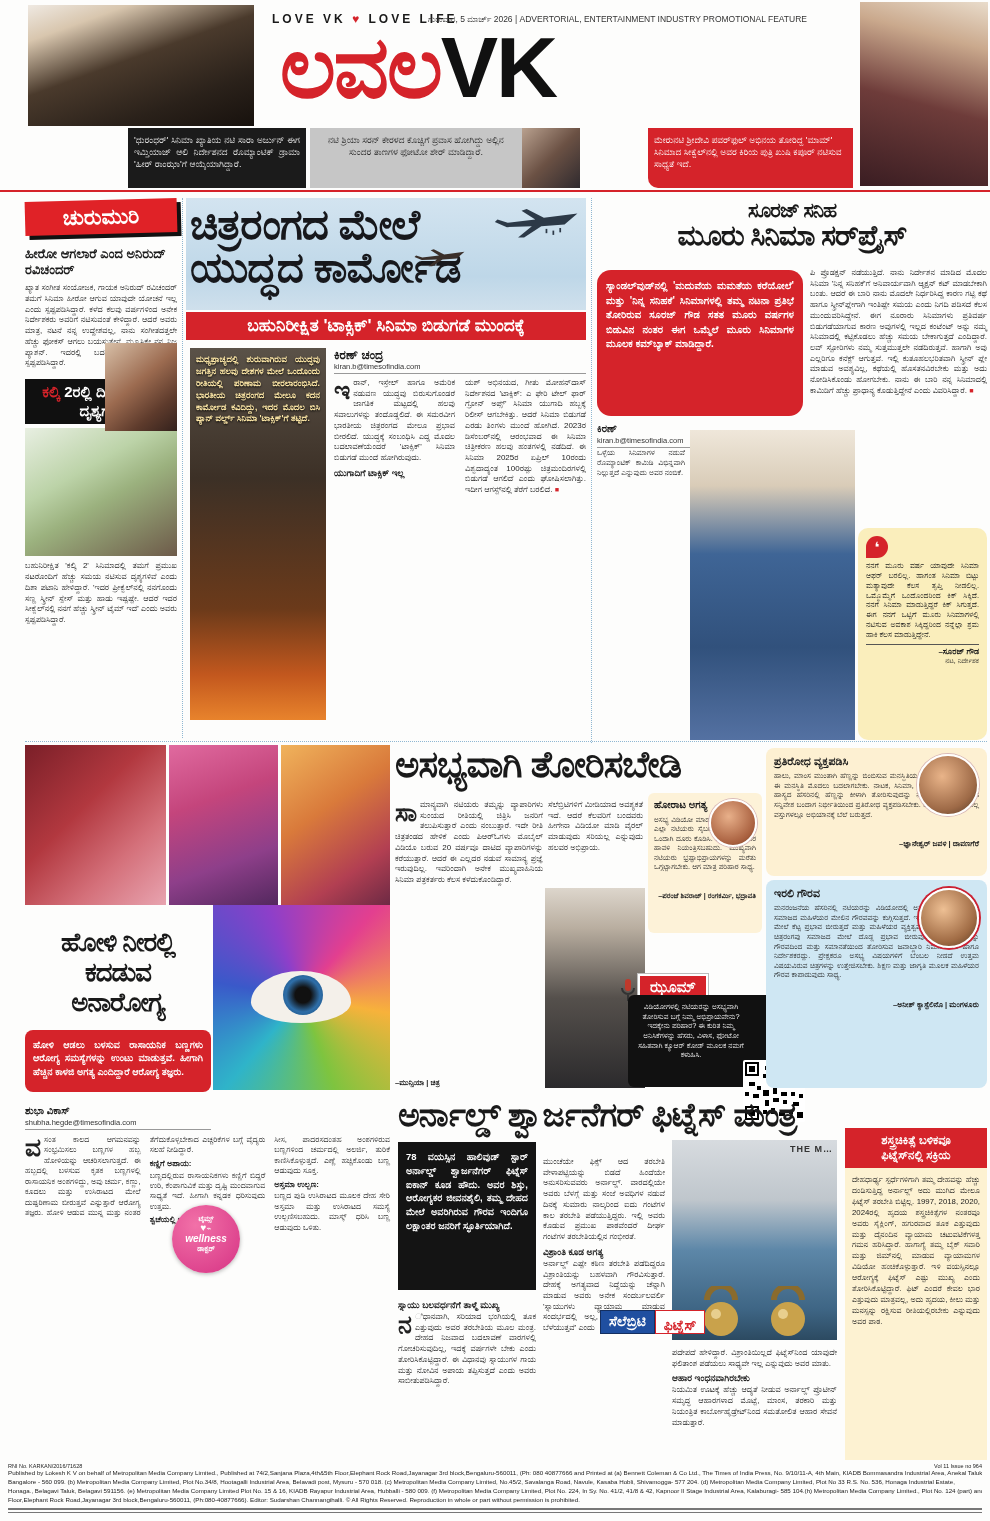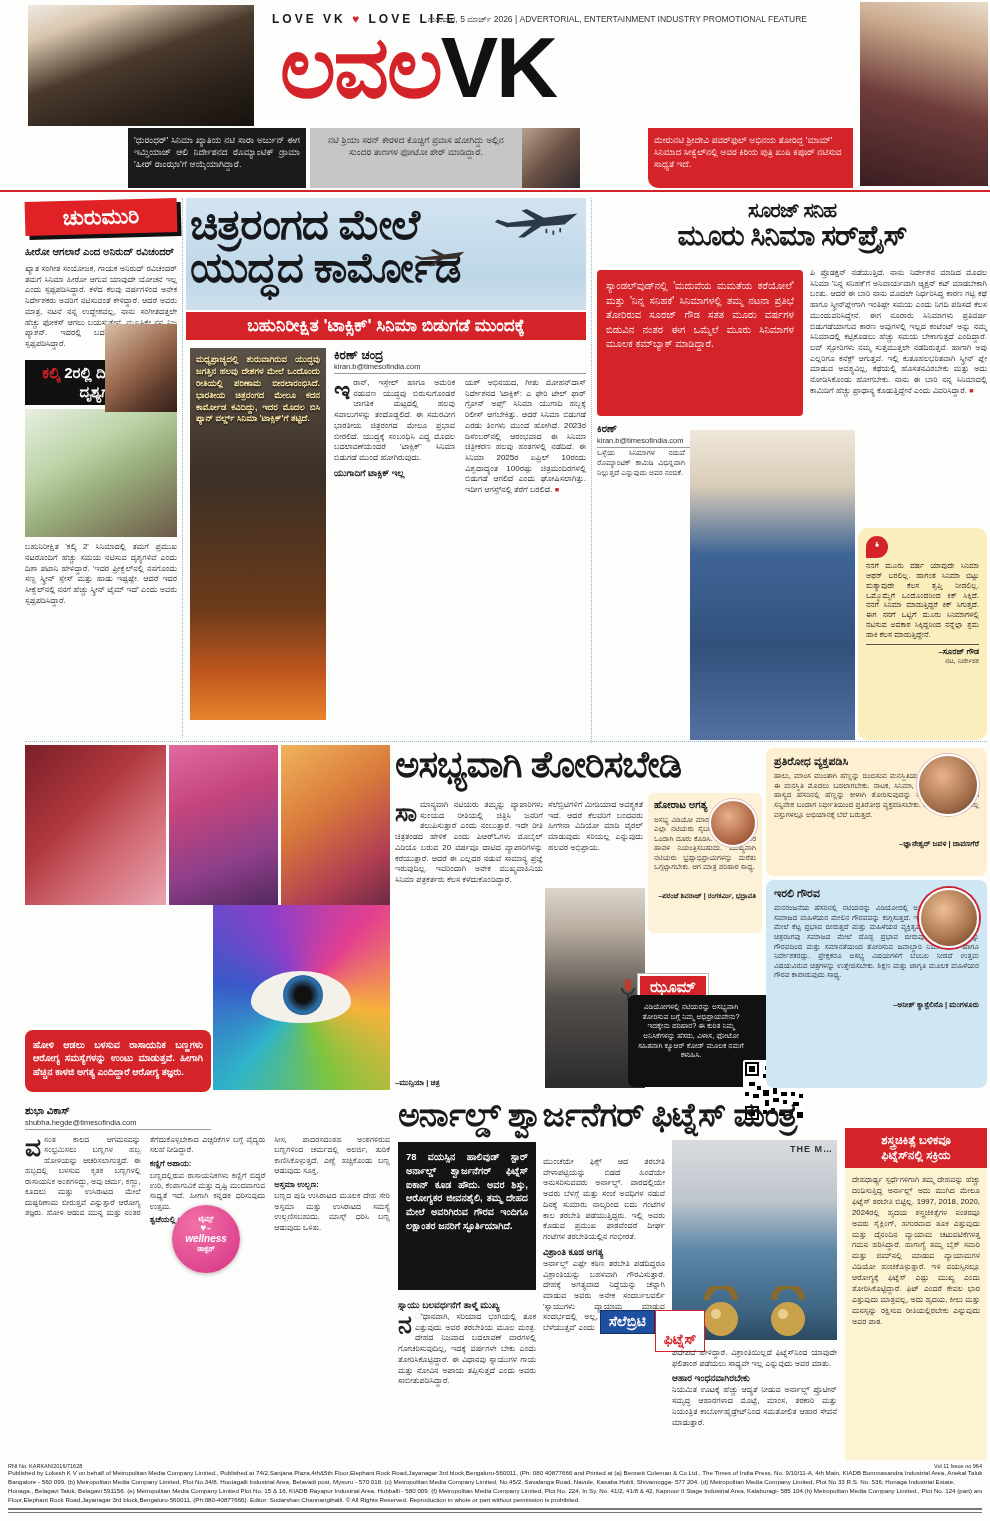--- a/index.html
+++ b/index.html
@@ -45,21 +45,21 @@
   <div class="abs photo" style="left:522px;top:128px;width:58px;height:60px;background:linear-gradient(135deg,#b9a18f 0%,#6b5144 50%,#2f2a2e 100%);"></div>
   <div class="abs" style="left:648px;top:128px;width:193px;height:48px;background:#d5232a;color:#fff;font-size:9px;line-height:1.35;padding:6px;border-radius:0 0 0 10px;">
     <span>ಮೇರುನಟಿ ಶ್ರೀದೇವಿ ಪವರ್‌ಫುಲ್ ಅಭಿನಯ ತೋರಿದ್ದ 'ಮಾಮ್' ಸಿನಿಮಾದ ಸೀಕ್ವೆಲ್‌ನಲ್ಲಿ ಅವರ ಕಿರಿಯ ಪುತ್ರಿ ಖುಷಿ ಕಪೂರ್ ನಟಿಸುವ ಸಾಧ್ಯತೆ ಇದೆ.</span>
   </div>
   <div class="abs" style="left:0;top:190px;width:990px;height:2px;background:#d5232a;"></div>
 
   <div class="abs" style="left:25px;top:200px;width:152px;height:540px;">
     <div style="background:#e02227;color:#fff;font-weight:800;font-size:21px;text-align:center;padding:5px 2px;transform:rotate(-1.5deg);box-shadow:4px 4px 0 #111;">
       <span>ಚುರುಮುರಿ</span>
     </div>
-    <div class="kn-bold" style="font-size:10px;line-height:1.2;margin:12px 0 6px;">ಹೀರೋ ಆಗಲಾರೆ ಎಂದ ಅನಿರುದ್ ರವಿಚಂದರ್</div>
+    <div class="kn-bold" style="font-size:13px;line-height:1.2;margin:12px 0 6px;">ಹೀರೋ ಆಗಲಾರೆ ಎಂದ ಅನಿರುದ್ ರವಿಚಂದರ್</div>
     <div class="body-txt jc" style="position:relative;">
       <span class="abs photo" style="right:0;top:60px;width:72px;height:88px;background:linear-gradient(140deg,#d8c0a8 0%,#9c6b50 45%,#5e3b2c 75%,#33211c 100%);"></span>
       <span>ಖ್ಯಾತ ಸಂಗೀತ ಸಂಯೋಜಕ, ಗಾಯಕ ಅನಿರುದ್ ರವಿಚಂದರ್ ತಮಗೆ ಸಿನಿಮಾ ಹೀರೋ ಆಗುವ ಯಾವುದೇ ಯೋಚನೆ ಇಲ್ಲ ಎಂದು ಸ್ಪಷ್ಟಪಡಿಸಿದ್ದಾರೆ. ಕಳೆದ ಕೆಲವು ವರ್ಷಗಳಿಂದ ಅನೇಕ ನಿರ್ದೇಶಕರು ಅವರಿಗೆ ನಟಿಸುವಂತೆ ಕೇಳಿದ್ದಾರೆ. ಆದರೆ ಅವರು ಮಾತ್ರ, ನಟನೆ ನನ್ನ ಉದ್ದೇಶವಲ್ಲ, ನಾನು ಸಂಗೀತದತ್ತಲೇ ಹೆಚ್ಚು ಫೋಕಸ್ ಆಗಲು ಬಯಸುತ್ತೇನೆ. ಮ್ಯೂಸಿಕ್ಕೇ ನನ್ನ ನಿಜ ಪ್ಯಾಶನ್. ಇದರಲ್ಲಿ ಬದಲಾವಣೆ ಇಲ್ಲ ಎಂದು ಸ್ಪಷ್ಟಪಡಿಸಿದ್ದಾರೆ.</span>
     </div>
     <div style="margin-top:10px;background:#101010;color:#fff;font-weight:800;font-size:15px;text-align:center;padding:4px 2px;line-height:1.25;">
       <span class="red">ಕಲ್ಕಿ</span><span> 2ರಲ್ಲಿ ದಿಶಾಗೆ ಹೆಚ್ಚು ದೃಶ್ಯಗಳು</span>
     </div>
     <div class="photo" style="margin-top:4px;width:152px;height:128px;background:linear-gradient(150deg,#e8efe2 0%,#bcd3a8 35%,#9bb17e 55%,#6d5a49 100%);"></div>
     <div class="body-txt jc" style="margin-top:5px;">ಬಹುನಿರೀಕ್ಷಿತ 'ಕಲ್ಕಿ 2' ಸಿನಿಮಾದಲ್ಲಿ ತಮಗೆ ಪ್ರಮುಖ ನಟರೊಂದಿಗೆ ಹೆಚ್ಚು ಸಮಯ ನಟಿಸುವ ದೃಶ್ಯಗಳಿವೆ ಎಂದು ದಿಶಾ ಪಟಾನಿ ಹೇಳಿದ್ದಾರೆ. 'ಇದರ ಪ್ರೀಕ್ವೆಲ್‌ನಲ್ಲಿ ನನಗೊಂದು ಸಣ್ಣ ಸ್ಕ್ರೀನ್ ಸ್ಪೇಸ್ ಮತ್ತು ಹಾಡು ಇಷ್ಟಷ್ಟೇ. ಆದರೆ ಇದರ ಸೀಕ್ವೆಲ್‌ನಲ್ಲಿ ನನಗೆ ಹೆಚ್ಚು ಸ್ಕ್ರೀನ್ ಟೈಮ್ ಇದೆ' ಎಂದು ಅವರು ಸ್ಪಷ್ಟಪಡಿಸಿದ್ದಾರೆ.</div>
   </div>
@@ -101,21 +101,21 @@
       <span>ಯಶ್ ಅಭಿನಯದ, ಗೀತು ಮೋಹನ್‌ದಾಸ್ ನಿರ್ದೇಶನದ 'ಟಾಕ್ಸಿಕ್: ಎ ಫೇರಿ ಟೇಲ್ ಫಾರ್ ಗ್ರೋನ್ ಅಪ್ಸ್' ಸಿನಿಮಾ ಯುಗಾದಿ ಹಬ್ಬಕ್ಕೆ ರಿಲೀಸ್ ಆಗಬೇಕಿತ್ತು. ಆದರೆ ಸಿನಿಮಾ ಬಿಡುಗಡೆ ಎರಡು ತಿಂಗಳು ಮುಂದೆ ಹೋಗಿದೆ. 2023ರ ಡಿಸೆಂಬರ್‌ನಲ್ಲಿ ಆರಂಭವಾದ ಈ ಸಿನಿಮಾ ಚಿತ್ರೀಕರಣ ಹಲವು ಹಂತಗಳಲ್ಲಿ ನಡೆದಿದೆ. ಈ ಸಿನಿಮಾ 2025ರ ಏಪ್ರಿಲ್ 10ರಂದು ವಿಶ್ವದಾದ್ಯಂತ 100ರಷ್ಟು ಚಿತ್ರಮಂದಿರಗಳಲ್ಲಿ ಬಿಡುಗಡೆ ಆಗಲಿದೆ ಎಂದು ಘೋಷಿಸಲಾಗಿತ್ತು. ಇದೀಗ ಆಗಸ್ಟ್‌ನಲ್ಲಿ ತೆರೆಗೆ ಬರಲಿದೆ.</span>
       <span class="endmark">■</span>
     </div>
   </div>
   <div class="abs dotted-v" style="left:591px;top:198px;height:545px;"></div>
 
   <div class="abs" style="left:597px;top:200px;width:390px;text-align:center;font-weight:800;letter-spacing:-1px;">
     <div style="font-size:20px;line-height:1.05;">ಸೂರಜ್ ಸನಿಹ</div>
     <div style="font-size:28px;line-height:1.1;">ಮೂರು ಸಿನಿಮಾ ಸರ್‌ಪ್ರೈಸ್</div>
   </div>
-  <div class="abs jc" style="left:597px;top:270px;width:188px;height:128px;background:#d5232a;color:#fff;font-weight:normal;font-size:10px;line-height:1.45;padding:9px;border-radius:4px;">
+  <div class="abs jc" style="left:597px;top:270px;width:188px;height:128px;background:#d5232a;color:#fff;font-weight:bold;font-size:10px;line-height:1.45;padding:9px;border-radius:14px;">
     <span>ಸ್ಯಾಂಡಲ್‌ವುಡ್‌ನಲ್ಲಿ 'ಮದುವೆಯ ಮಮತೆಯ ಕರೆಯೋಲೆ' ಮತ್ತು 'ನಿನ್ನ ಸನಿಹಕೆ' ಸಿನಿಮಾಗಳಲ್ಲಿ ತಮ್ಮ ನಟನಾ ಪ್ರತಿಭೆ ತೋರಿರುವ ಸೂರಜ್ ಗೌಡ ಸತತ ಮೂರು ವರ್ಷಗಳ ಬಿಡುವಿನ ನಂತರ ಈಗ ಒಮ್ಮೆಲೆ ಮೂರು ಸಿನಿಮಾಗಳ ಮೂಲಕ ಕಮ್‌ಬ್ಯಾಕ್ ಮಾಡಿದ್ದಾರೆ.</span>
   </div>
   <div class="abs" style="left:597px;top:418px;width:190px;border-bottom:1px solid #999;padding-bottom:2px;">
     <span class="kn-bold" style="font-size:10px;">ಕಿರಣ್</span>
     <div style="font-size:7.5px;color:#333;">kiran.b@timesofindia.com</div>
   </div>
   <div class="abs body-txt jc" style="left:597px;top:448px;width:88px;height:225px;font-size:7.5px;">
     <span>ಒಳ್ಳೆಯ ಸಿನಿಮಾಗಳ ನಡುವೆ ರೊಮ್ಯಾಂಟಿಕ್ ಕಾಮಿಡಿ ವಿಭಿನ್ನವಾಗಿ ನಿಲ್ಲುತ್ತದೆ ಎನ್ನುವುದು ಅವರ ನಂಬಿಕೆ.</span>
   </div>
   <div class="abs body-txt jc" style="left:810px;top:268px;width:177px;height:250px;">
@@ -134,20 +134,25 @@
   <div class="abs dotted-h" style="left:25px;top:741px;width:962px;"></div>
 
   <div class="abs" style="left:25px;top:745px;width:365px;height:160px;display:flex;gap:3px;">
     <div class="photo" style="flex:1.3;background:linear-gradient(135deg,#7a1f28 0%,#b2383f 40%,#d4707a 70%,#e8a4b0 100%);"></div>
     <div class="photo" style="flex:1;background:linear-gradient(160deg,#e06a9f 0%,#c4457c 35%,#8e3f8a 70%,#53285e 100%);"></div>
     <div class="photo" style="flex:1;background:linear-gradient(145deg,#f0b35c 0%,#d97a3b 40%,#b23f52 75%,#6d2a44 100%);"></div>
   </div>
   <div class="abs photo" style="left:213px;top:905px;width:177px;height:185px;background:conic-gradient(from 40deg,#e33f8f,#f7b23b,#7ec43f,#2fb4c9,#3a59c9,#8e3fc9,#e33f8f);">
     <div class="abs" style="left:38px;top:66px;width:100px;height:52px;background:#f4f0ea;border-radius:50% 50% 50% 50%/60% 60% 40% 40%;"></div>
     <div class="abs" style="left:70px;top:70px;width:40px;height:40px;background:radial-gradient(circle,#111 28%,#2e6ea8 60%,#174a7a 100%);border-radius:50%;"></div>
+  </div>
+  <div class="abs" style="left:25px;top:928px;width:186px;text-align:center;font-weight:800;font-size:26px;line-height:1.15;letter-spacing:-1px;">
+    <div>ಹೋಳಿ ನೀರಲ್ಲಿ</div>
+    <div>ಕದಡುವ</div>
+    <div>ಅನಾರೋಗ್ಯ</div>
   </div>
   <div class="abs jc" style="left:25px;top:1030px;width:186px;height:62px;background:#d5232a;color:#fff;font-weight:bold;font-size:9.5px;line-height:1.4;padding:8px;border-radius:8px;box-sizing:border-box;">
     <span>ಹೋಳಿ ಆಡಲು ಬಳಸುವ ರಾಸಾಯನಿಕ ಬಣ್ಣಗಳು ಆರೋಗ್ಯ ಸಮಸ್ಯೆಗಳನ್ನು ಉಂಟು ಮಾಡುತ್ತವೆ. ಹೀಗಾಗಿ ಹೆಚ್ಚಿನ ಕಾಳಜಿ ಅಗತ್ಯ ಎಂದಿದ್ದಾರೆ ಆರೋಗ್ಯ ತಜ್ಞರು.</span>
   </div>
   <div class="abs" style="left:25px;top:1100px;width:186px;border-bottom:1px solid #999;padding-bottom:2px;">
     <span class="kn-bold" style="font-size:10px;">ಶುಭಾ ವಿಕಾಸ್</span>
     <div style="font-size:7.5px;color:#333;">shubha.hegde@timesofindia.com</div>
   </div>
   <div class="abs body-txt jc" style="left:25px;top:1135px;width:365px;height:322px;column-count:3;column-gap:9px;font-size:7.8px;">
     <span class="dropcap">ವ</span><span>ಸಂತ ಕಾಲದ ಆಗಮನವನ್ನು ಸಂಭ್ರಮಿಸಲು ಬಣ್ಣಗಳ ಹಬ್ಬ ಹೋಳಿಯನ್ನು ಆಚರಿಸಲಾಗುತ್ತದೆ. ಈ ಹಬ್ಬದಲ್ಲಿ ಬಳಸುವ ಕೃತಕ ಬಣ್ಣಗಳಲ್ಲಿ ರಾಸಾಯನಿಕ ಅಂಶಗಳಿದ್ದು, ಅವು ಚರ್ಮ, ಕಣ್ಣು, ಕೂದಲು ಮತ್ತು ಉಸಿರಾಟದ ಮೇಲೆ ದುಷ್ಪರಿಣಾಮ ಬೀರುತ್ತವೆ ಎನ್ನುತ್ತಾರೆ ಆರೋಗ್ಯ ತಜ್ಞರು. ಹೋಳಿ ಆಡುವ ಮುನ್ನ ಮತ್ತು ನಂತರ ತೆಗೆದುಕೊಳ್ಳಬೇಕಾದ ಎಚ್ಚರಿಕೆಗಳ ಬಗ್ಗೆ ವೈದ್ಯರು ಸಲಹೆ ನೀಡಿದ್ದಾರೆ.</span>
@@ -279,21 +284,21 @@
         <circle cx="39" cy="33" r="17" fill="#c9a24b"></circle>
           <circle cx="34" cy="28" r="5" fill="#e8cf8e"></circle>
         <path d="M92 14 a14 14 0 0 1 28 0" stroke="#8a6b2d" stroke-width="6" fill="none"></path>
         <circle cx="106" cy="33" r="17" fill="#c9a24b"></circle>
           <circle cx="101" cy="28" r="5" fill="#e8cf8e"></circle>
       </g>
     </svg>
   </div>
   <div class="abs" style="left:600px;top:1310px;height:24px;display:flex;font-weight:800;font-size:14px;">
     <div style="background:#1f4fa0;color:#fff;padding:2px 8px;border:1px solid #142f60;">ಸೆಲೆಬ್ರಿಟಿ</div>
-    <div style="background:#fff;color:#d5232a;padding:20px 8px;border:1px solid #d5232a;">ಫಿಟ್ನೆಸ್</div>
+    <div style="background:#fff;color:#d5232a;padding:6px 8px;border:1px solid #d5232a;">ಫಿಟ್ನೆಸ್</div>
   </div>
   <div class="abs body-txt jc" style="left:672px;top:1348px;width:165px;height:112px;">
     <span>ಪದೇಪದೆ ಹೇಳಿದ್ದಾರೆ. ವಿಶ್ರಾಂತಿಯಿಲ್ಲದೆ ಫಿಟ್ನೆಸ್‌ನಿಂದ ಯಾವುದೇ ಫಲಿತಾಂಶ ಪಡೆಯಲು ಸಾಧ್ಯವೇ ಇಲ್ಲ ಎನ್ನುವುದು ಅವರ ಮಾತು.</span>
     <div class="crosshead">ಆಹಾರ ಇಂಧನವಾಗಿರಬೇಕು</div>
     <span>ನಿಯಮಿತ ಊಟಕ್ಕೆ ಹೆಚ್ಚು ಆದ್ಯತೆ ನೀಡುವ ಅರ್ನಾಲ್ಡ್ ಪ್ರೊಟೀನ್ ಸಮೃದ್ಧ ಆಹಾರಗಳಾದ ಮೊಟ್ಟೆ, ಮಾಂಸ, ತರಕಾರಿ ಮತ್ತು ನಿಯಂತ್ರಿತ ಕಾರ್ಬೋಹೈಡ್ರೇಟ್‌ನಿಂದ ಸಮತೋಲಿತ ಆಹಾರ ಸೇವನೆ ಮಾಡುತ್ತಾರೆ.</span>
   </div>
   <div class="abs" style="left:845px;top:1128px;width:142px;background:#d5232a;color:#fff;font-weight:800;font-size:11.5px;text-align:center;padding:5px 4px;box-sizing:border-box;line-height:1.3;">
     <div>ಶಸ್ತ್ರಚಿಕಿತ್ಸೆ ಬಳಿಕವೂ</div>
     <div>ಫಿಟ್ನೆಸ್‌ನಲ್ಲಿ ಸಕ್ರಿಯ</div>
   </div>

